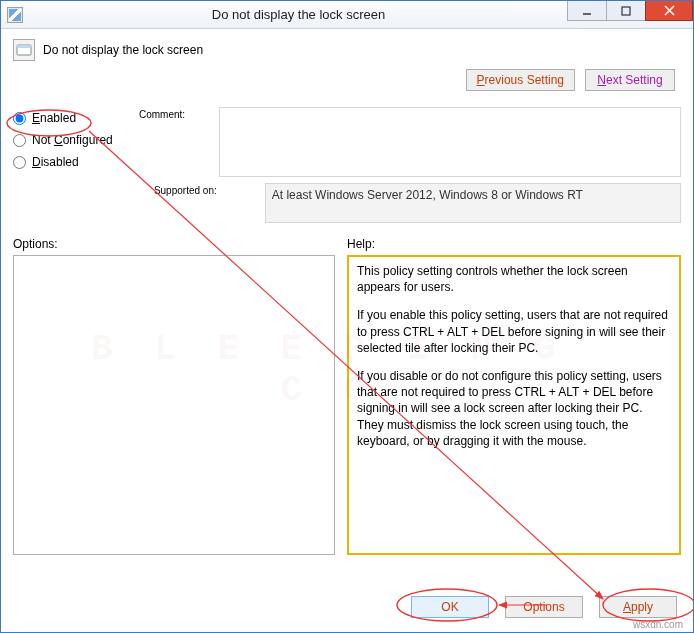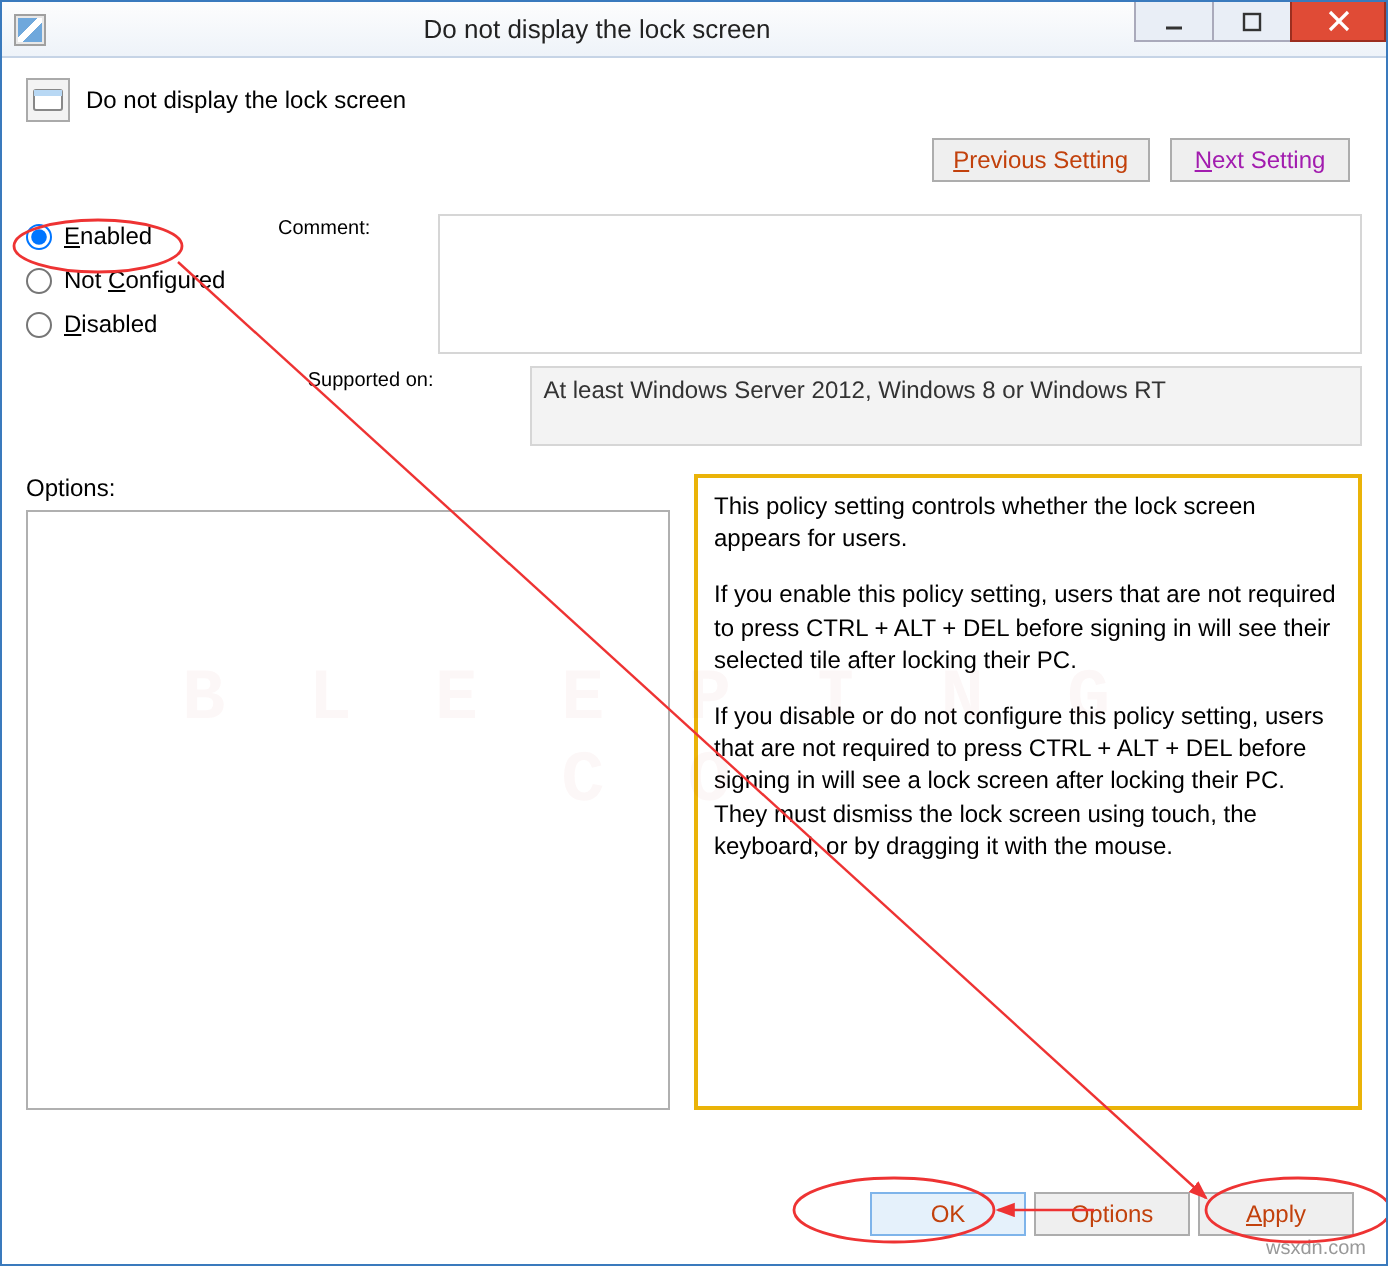--- a/index.html
+++ b/index.html
@@ -108,21 +108,21 @@
     flex:1; border:1px solid #b0b0b0; background:#fff; padding:6px;
     overflow:auto; font-size:12px;
   }
   .help-box {
     flex:1; border:2px solid #eab308; background:#fff; padding:6px 8px;
     overflow-y:scroll; font-size:12px; line-height:1.35;
   }
   .help-box p{ margin:0 0 12px 0;}
 
   .bottom-row {
-    position:absolute; right:16px; bottom:14px; display:flex; gap:4px; align-items:center;
+    position:absolute; right:16px; bottom:14px; display:flex; gap:16px; align-items:center;
   }
   .bottom-row .btn{ min-width:78px;}
 
   
   .overlay { position:absolute; inset:0; pointer-events:none; }
 
   .watermark {
     position:absolute; right:10px; bottom:2px; font-size:10px; color:#999;
     font-family: Arial, sans-serif;
   }
@@ -201,20 +201,21 @@
       </div>
     </div>
   </div>
 
   <div class="lower">
     <div class="panel-col left">
       <div class="panel-label">Options:</div>
       <div class="opt-box"></div>
     </div>
     <div class="panel-col">
+      <div class="panel-label">Help:</div>
       <div class="help-box">
         <p>This policy setting controls whether the lock screen appears for users.</p>
         <p>If you enable this policy setting, users that are not required to press CTRL + ALT + DEL before signing in will see their selected tile after  locking their PC.</p>
         <p>If you disable or do not configure this policy setting, users that are not required to press CTRL + ALT + DEL before signing in will see a lock screen after locking their PC. They must dismiss the lock screen using touch, the keyboard, or by dragging it with the mouse.</p>
       </div>
     </div>
   </div>
 
   <div class="bottom-row">
     <button class="btn primary">OK</button>

